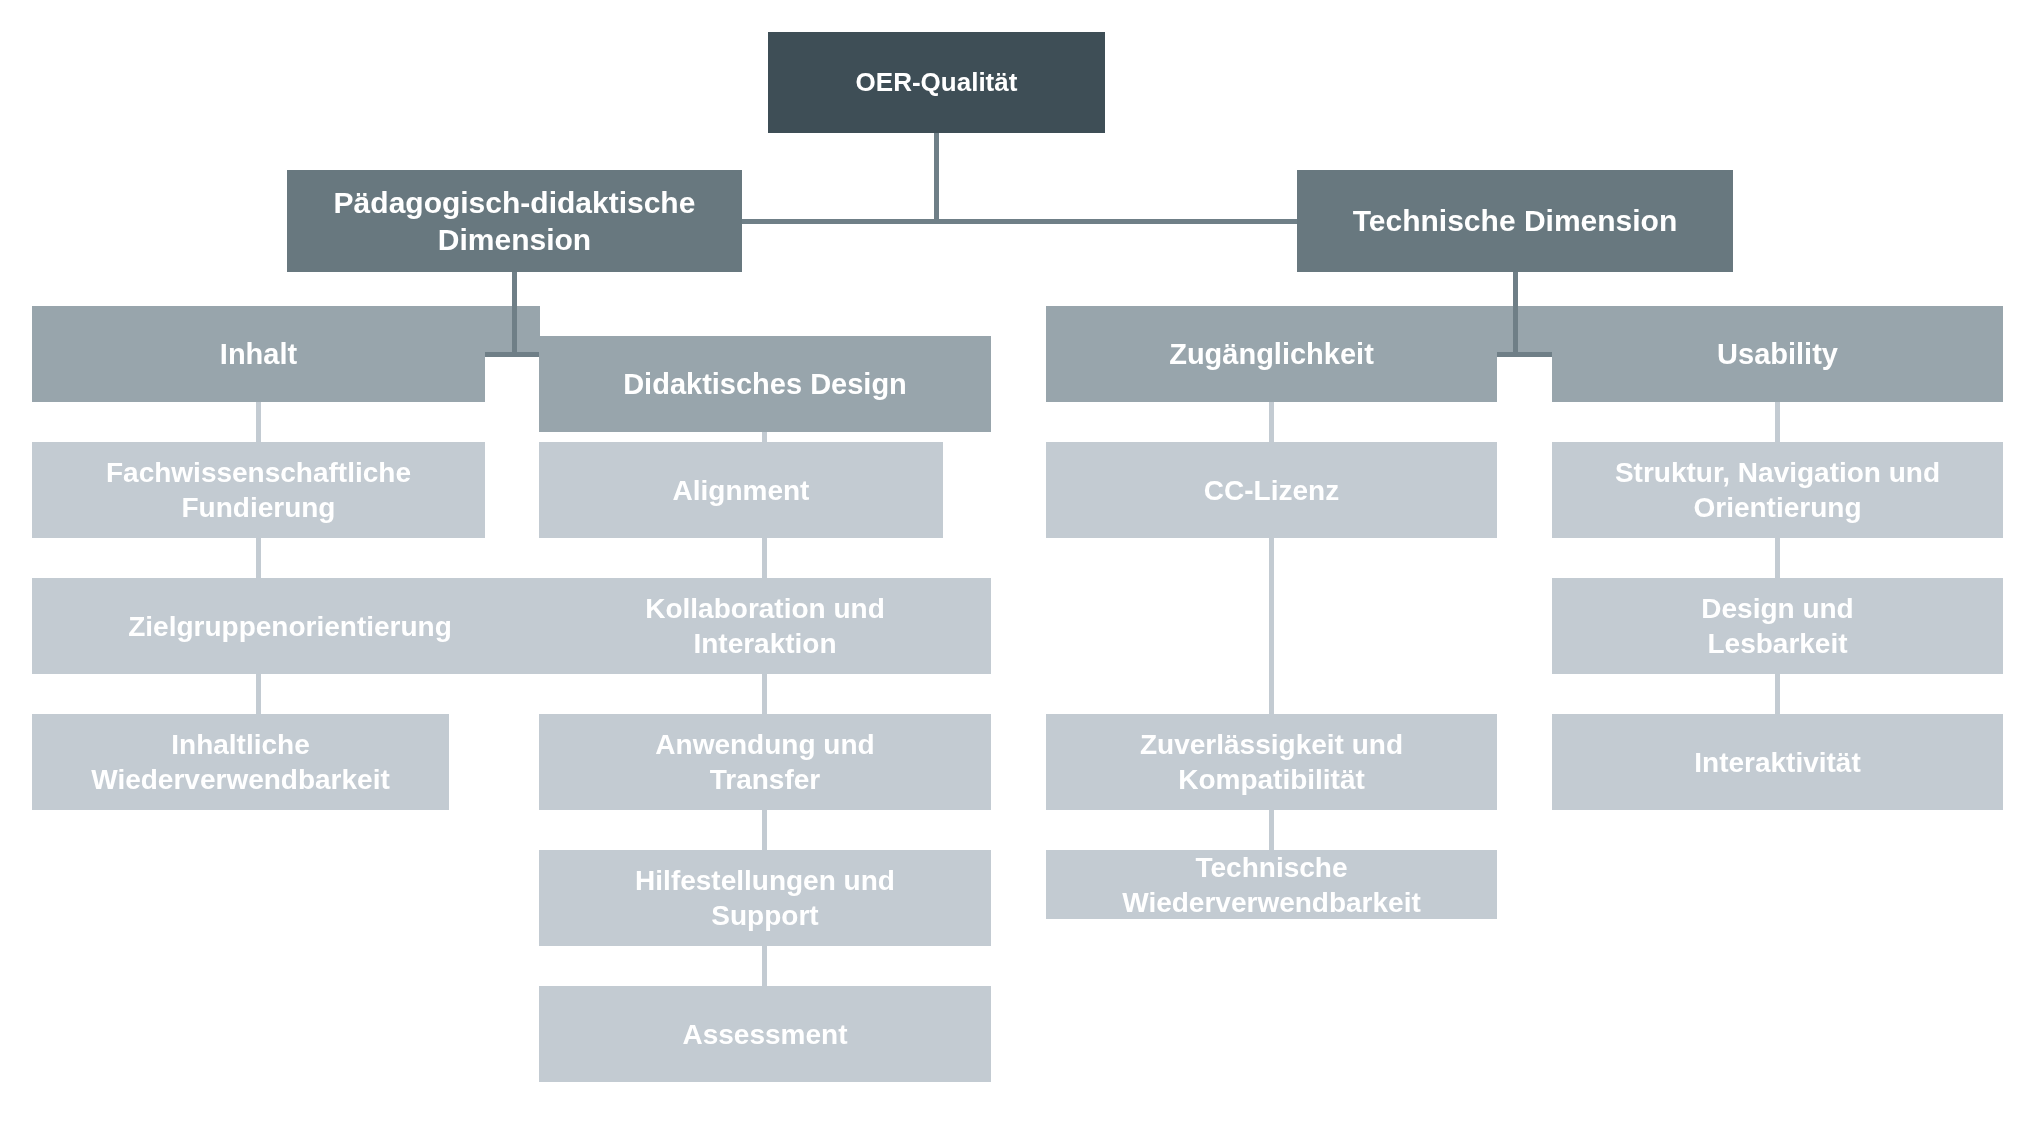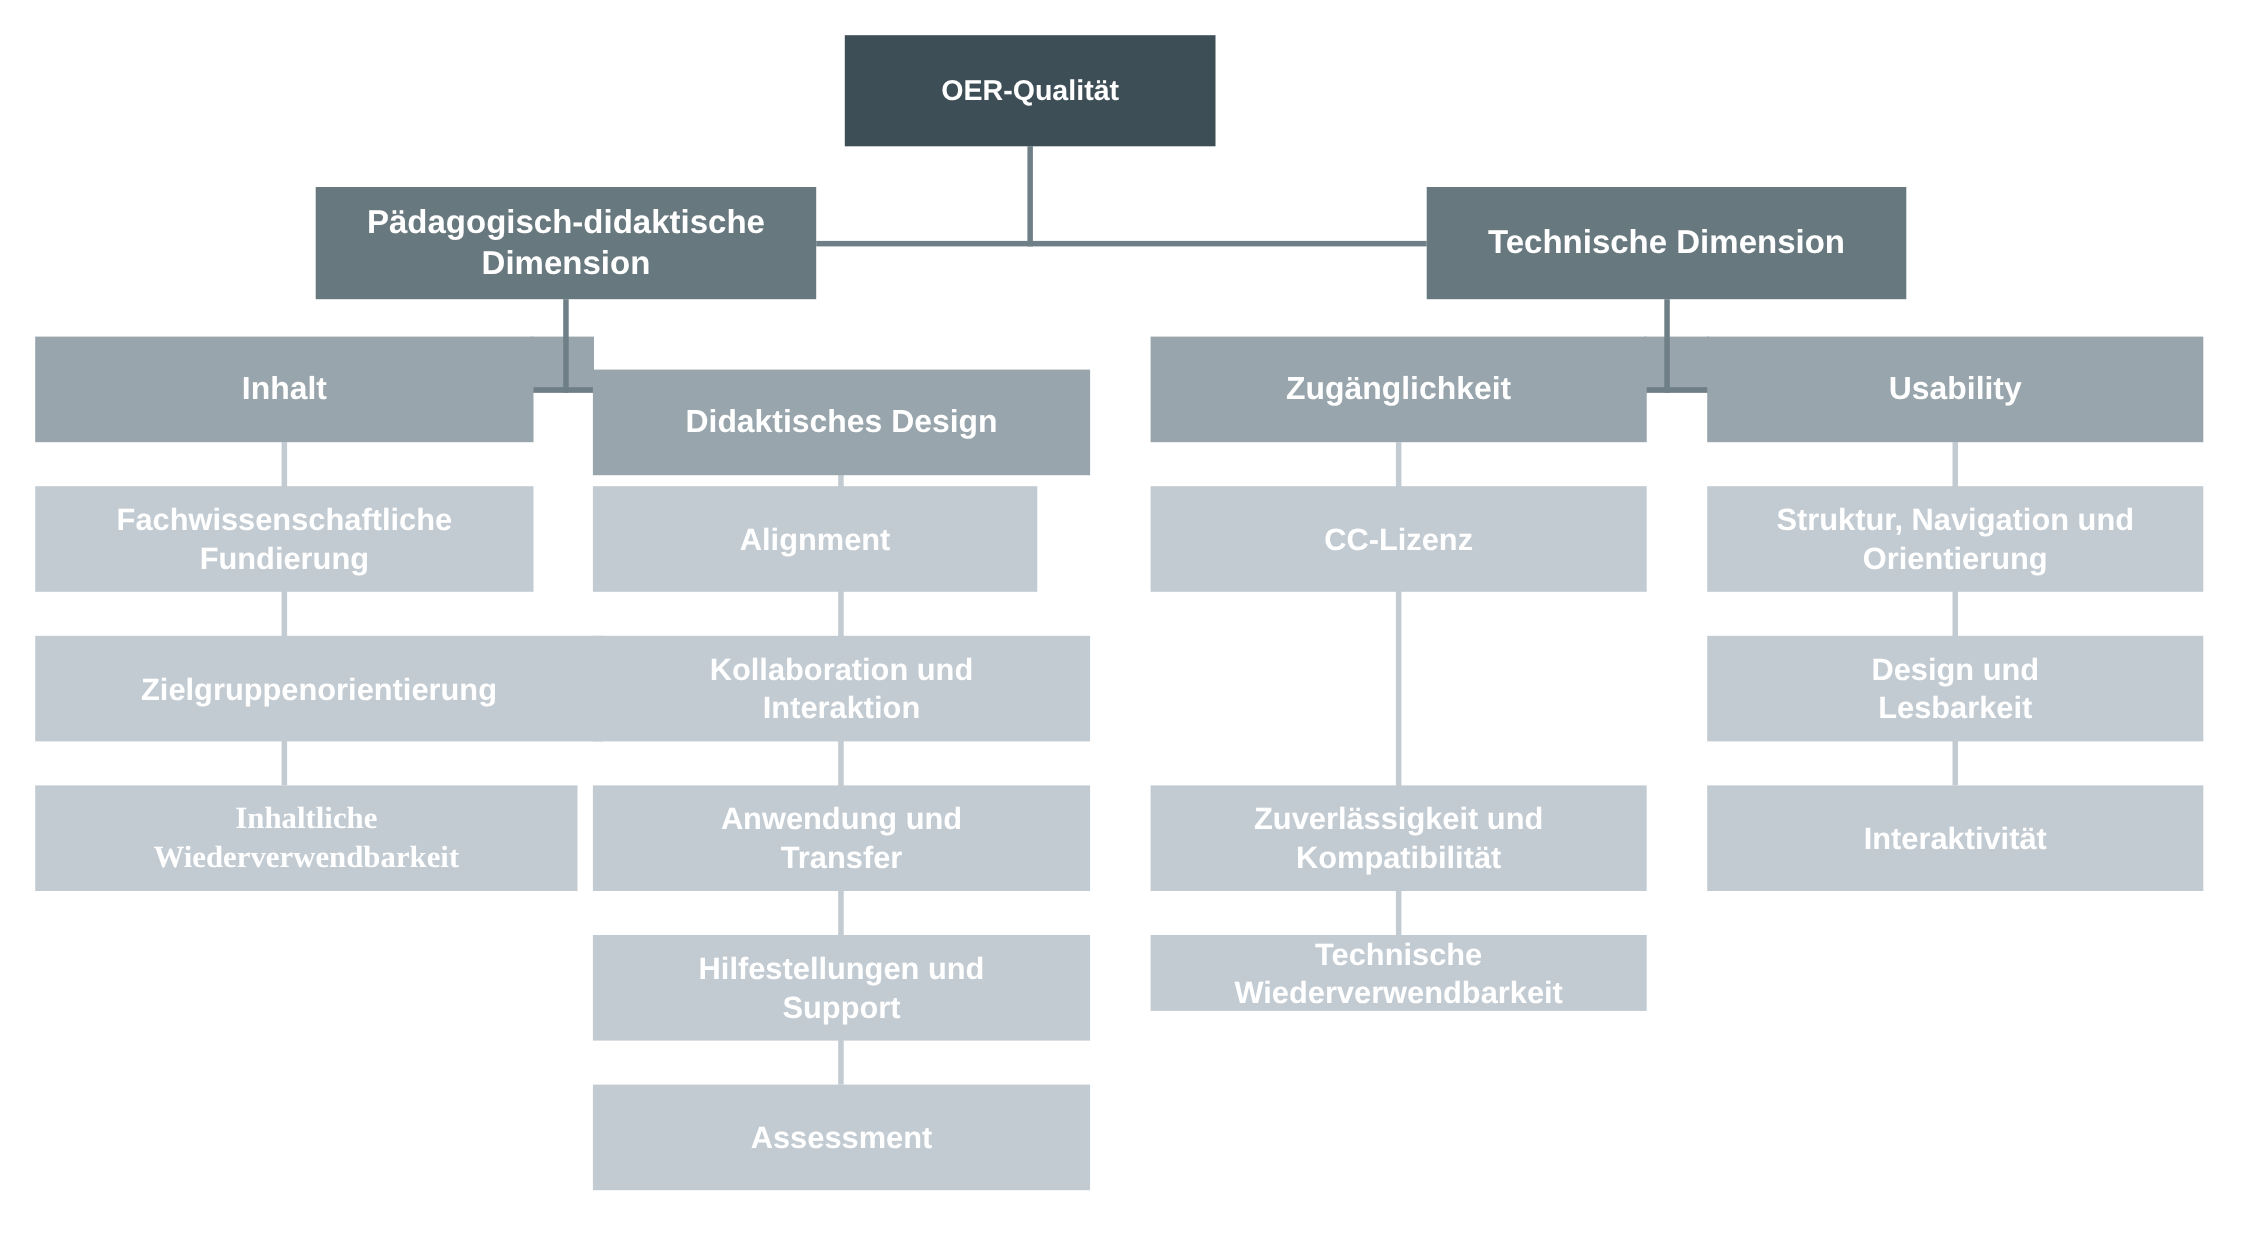--- a/index.html
+++ b/index.html
@@ -71,21 +71,21 @@
   <div class="node dimension" style="left:1297px; top:170px; width:436px; height:102px;">Technische Dimension</div>
 
   <div class="node category" style="left:32px;   top:306px; width:453px; height:96px;">Inhalt</div>
   <div class="node category" style="left:539px;  top:306px; width:452px; height:96px;margin-top:30px;">Didaktisches Design</div>
   <div class="node category" style="left:1046px; top:306px; width:451px; height:96px;">Zugänglichkeit</div>
   <div class="node category" style="left:1552px; top:306px; width:451px; height:96px;">Usability</div>
 
   <div class="node item" style="left:32px; top:442px; width:453px; height:96px;">Fachwissenschaftliche
 Fundierung</div>
   <div class="node item" style="left:32px; top:578px; width:516px; height:96px;">Zielgruppenorientierung</div>
-  <div class="node item" style="left:32px; top:714px; width:493px; height:96px;font-family:Liberation Serif, serif;">Inhaltliche
+  <div class="node item" style="left:32px; top:714px; width:417px; height:96px;">Inhaltliche
 Wiederverwendbarkeit</div>
 
   <div class="node item" style="left:539px; top:442px; width:404px; height:96px;">Alignment</div>
   <div class="node item" style="left:539px; top:578px; width:452px; height:96px;">Kollaboration und
 Interaktion</div>
   <div class="node item" style="left:539px; top:714px; width:452px; height:96px;">Anwendung und
 Transfer</div>
   <div class="node item" style="left:539px; top:850px; width:452px; height:96px;">Hilfestellungen und
 Support</div>
   <div class="node item" style="left:539px; top:986px; width:452px; height:96px;">Assessment</div>

